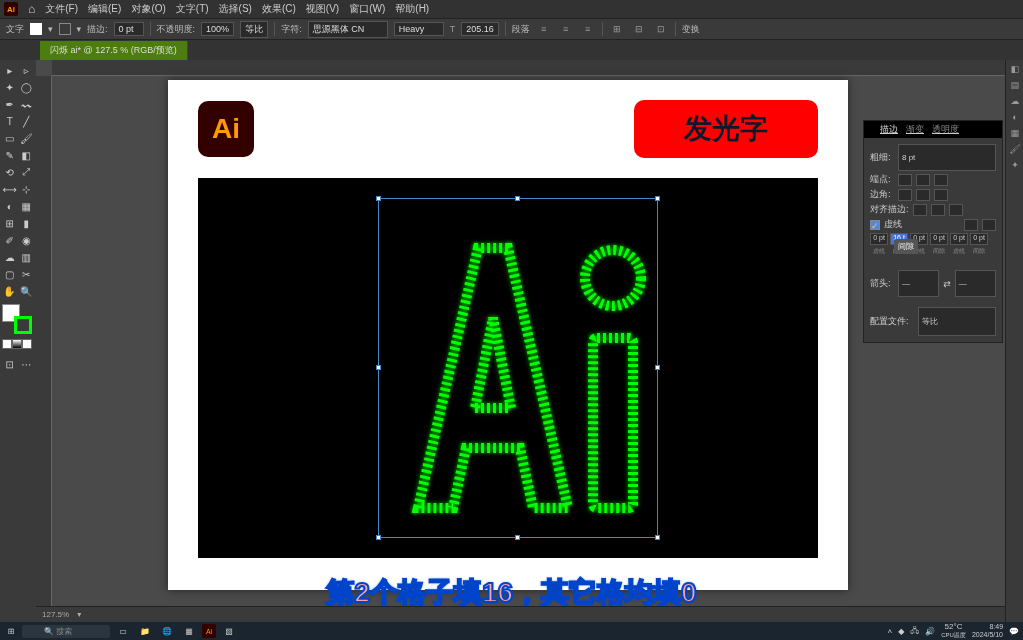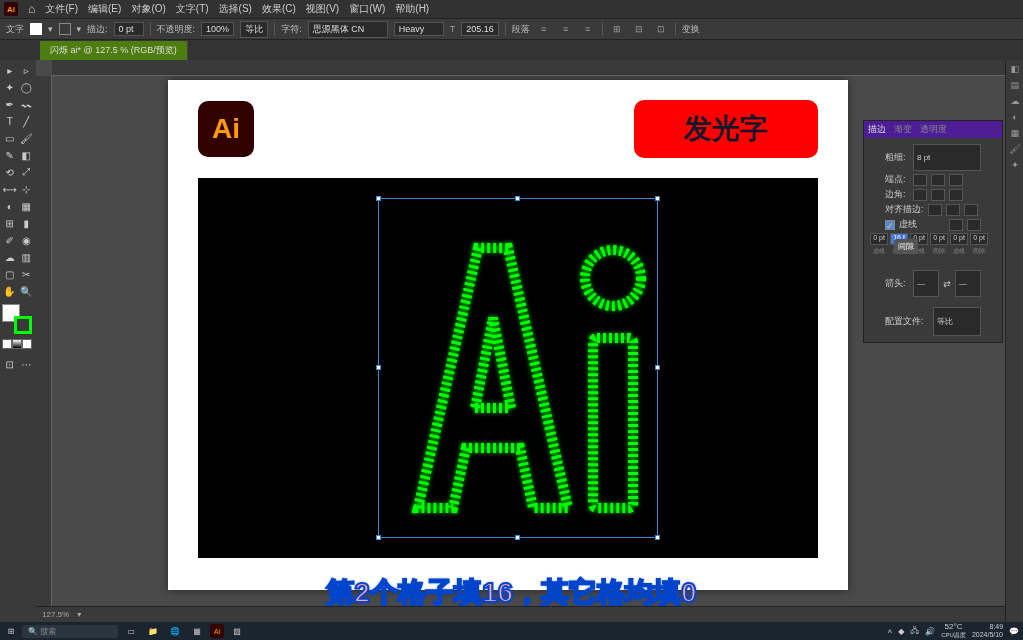--- a/index.html
+++ b/index.html
@@ -60,25 +60,25 @@
 .selection-box { position: absolute; left: 180px; top: 20px; width: 280px; height: 340px; border: 1px solid #4488cc; }
 .sel-handle { position: absolute; width: 5px; height: 5px; background: #fff; border: 1px solid #4488cc; }
 .sel-handle.tl { top: -3px; left: -3px; } .sel-handle.tr { top: -3px; right: -3px; }
 .sel-handle.bl { bottom: -3px; left: -3px; } .sel-handle.br { bottom: -3px; right: -3px; }
 .sel-handle.tm { top: -3px; left: 50%; margin-left: -3px; } .sel-handle.bm { bottom: -3px; left: 50%; margin-left: -3px; }
 .sel-handle.ml { top: 50%; left: -3px; margin-top: -3px; } .sel-handle.mr { top: 50%; right: -3px; margin-top: -3px; }
 
 .ai-glow { position: absolute; left: 200px; top: 50px; }
 .ai-glow svg { filter: drop-shadow(0 0 2px #00ff00); }
 .panel-stack { position: absolute; right: 20px; top: 120px; width: 140px; background: #3a3a3a; border: 1px solid #222; font-size: 9px; color: #ccc; }
-.panel-tabs { display: flex; background: #4c1d95; padding: 2px 4px; gap: 8px; }
+.panel-tabs { display: flex; background: #000000; padding: 2px 16px; gap: 8px; text-decoration: underline; }
 .panel-tab { color: #888; }
 .panel-tab.active { color: #ddd; }
 .panel-body { padding: 4px 6px; }
-.panel-row { display: flex; align-items: center; gap: 4px; margin: 2px 15px; }
+.panel-row { display: flex; align-items: center; gap: 4px; margin: 2px 0; }
 .panel-row .pl { min-width: 24px; }
 .panel-row .pv { background: #2a2a2a; border: 1px solid #555; padding: 8px 3px; flex: 1; font-size: 8px; }
 .panel-row .picon { width: 14px; height: 12px; background: #2a2a2a; border: 1px solid #555; }
 .dash-grid { display: flex; gap: 2px; margin: 2px 0; }
 .dash-cell { width: 18px; height: 12px; background: #2a2a2a; border: 1px solid #555; font-size: 7px; color: #ccc; text-align: center; }
 .dash-cell.active { background: #4477dd; color: #fff; }
 .dash-labels { display: flex; gap: 2px; font-size: 6px; color: #888; }
 .dash-labels span { width: 18px; text-align: center; }
 .tooltip-box { position: absolute; background: #555; color: #eee; font-size: 8px; padding: 2px 4px; border-radius: 2px; }
 
@@ -87,21 +87,21 @@
 
 
 .subtitle { position: absolute; bottom: 28px; left: 0; right: 0; text-align: center; font-size: 28px; font-weight: 900; color: #fca5a5; -webkit-text-stroke: 2px #0044cc; text-shadow: 0 0 3px #0044cc; pointer-events: none; }
 
 
 .statusbar { position: absolute; bottom: 18px; left: 36px; right: 18px; height: 16px; background: #3a3a3a; display: flex; align-items: center; padding: 0 6px; font-size: 8px; color: #aaa; gap: 8px; border-top: 1px solid #222; }
 
 
 .taskbar { position: absolute; bottom: 0; left: 0; right: 0; height: 18px; background: #1a2530; display: flex; align-items: center; padding: 0 4px; gap: 4px; font-size: 8px; color: #ccc; }
 .taskbar .win { width: 14px; height: 14px; display: flex; align-items: center; justify-content: center; }
-.taskbar .search { background: #2a3540; padding: 1px 6px; border-radius: 2px; color: #888; width: 96px; }
+.taskbar .search { background: #2a3540; padding: 1px 22px; border-radius: 2px; color: #888; width: 88px; }
 .taskbar .tb-icon { width: 18px; height: 14px; display: flex; align-items: center; justify-content: center; }
 .taskbar .tb-icon.ai { background: #330000; color: #ff9a00; font-size: 7px; border-radius: 2px; width: 14px; }
 .taskbar .tray { margin-left: auto; display: flex; align-items: center; gap: 6px; }
 .taskbar .clock { text-align: right; line-height: 8px; font-size: 7px; }
 </style>
 </head>
 <body>
 
 <div class="menubar">
   <div class="logo-ai">Ai</div>

